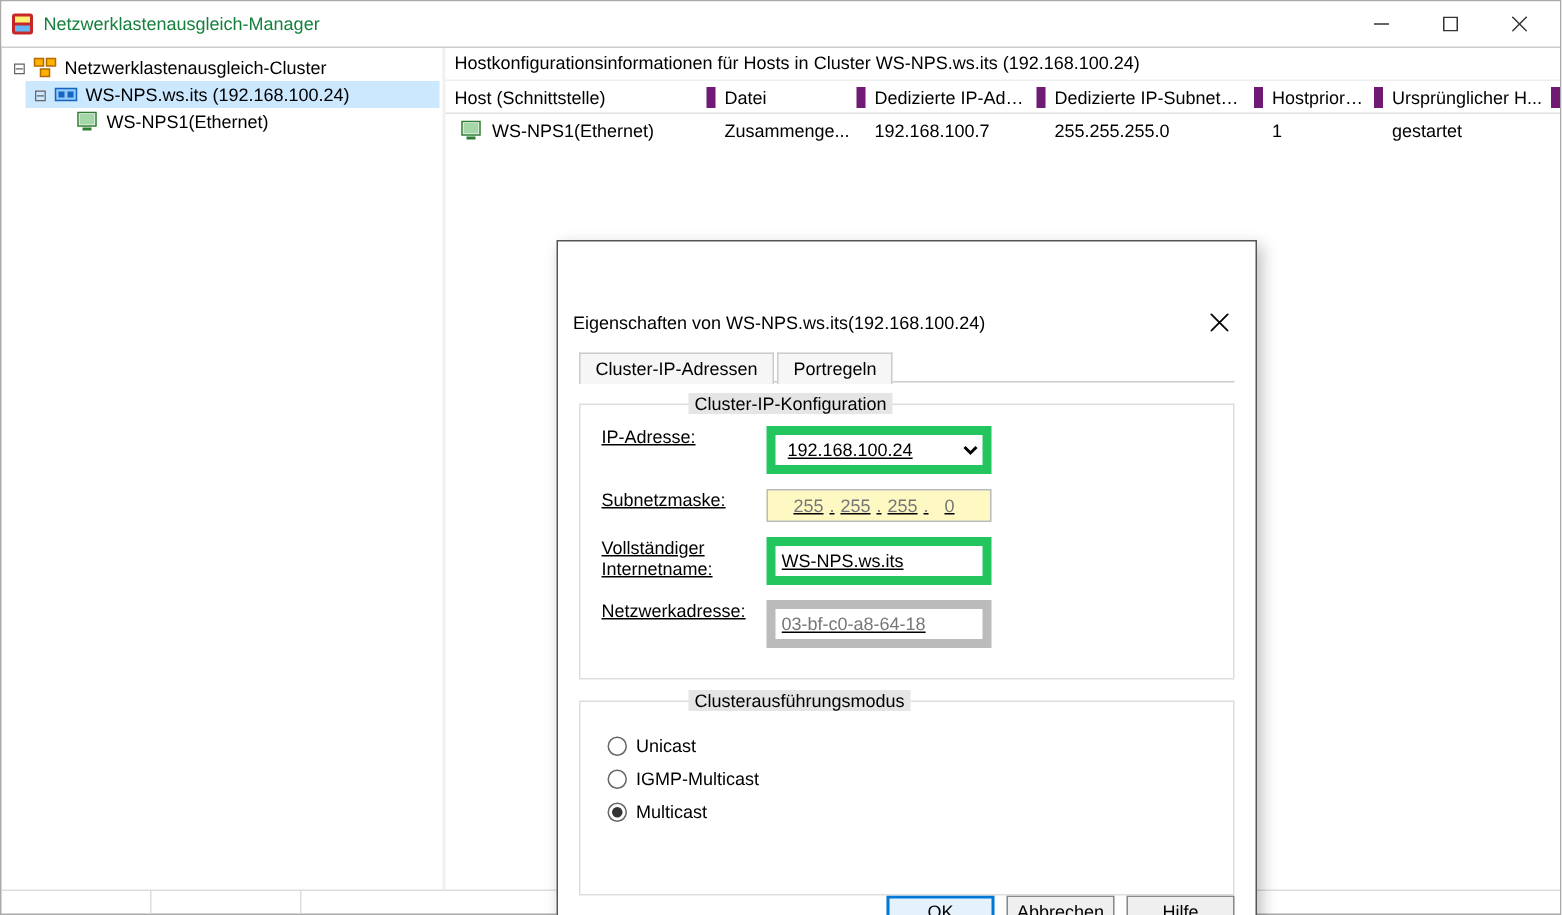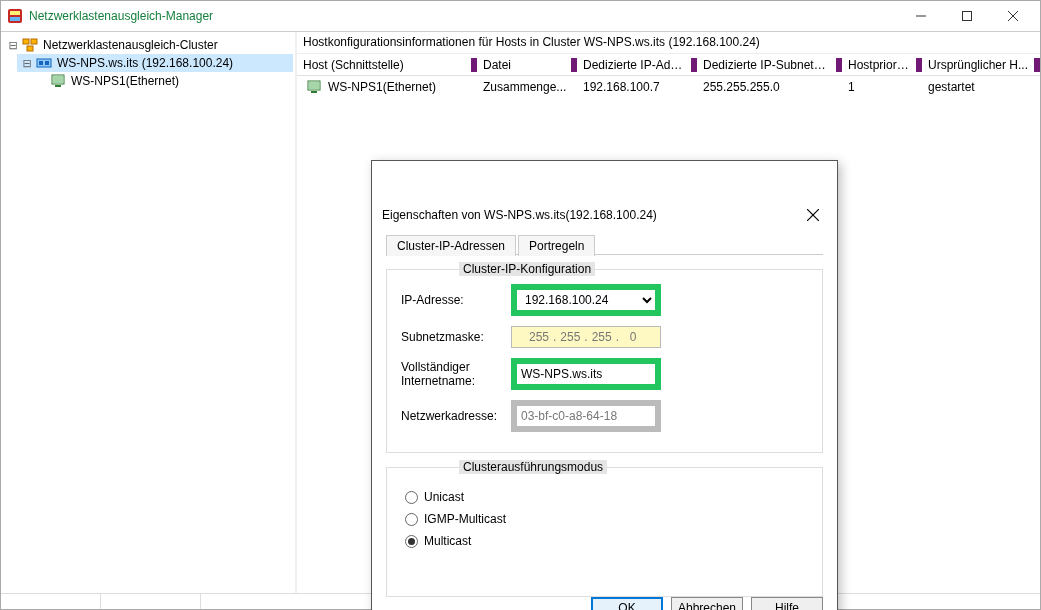--- a/index.html
+++ b/index.html
@@ -38,21 +38,21 @@
 .dlg-title .t { flex: 1; }
 .dlg-close { width: 28px; height: 28px; display: flex; align-items: center; justify-content: center; cursor: pointer; }
 .dlg-body { flex: 1; padding: 4px 14px 0; }
 .tabs { display: flex; border-bottom: 1px solid #ccc; }
 .tab { padding: 4px 10px 3px; border: 1px solid #ccc; border-bottom: none; margin-right: 2px; background: #fff; position: relative; top: 1px; }
 .tab.inactive { background: #f6f6f6; top: 2px; padding-top: 3px; }
 .tab:not(.inactive) { border-bottom: 1px solid #fff; }
 
 .group { border: 1px solid #ddd; margin-top: 14px; padding: 14px 14px 10px; position: relative; }
 .group .legend { position: absolute; top: -8px; left: 24px; background: #e5e5e5; padding: 0 4px; margin-left: 48px; }
-.form-row { display: flex; align-items: center; margin-bottom: 10px; }
+.form-row { display: flex; align-items: flex-start; margin-bottom: 10px; text-decoration: underline; }
 .form-row .lbl { width: 110px; line-height: 14px; }
 .form-row .ctrl { flex: 0 0 150px; }
 input[type=text], select { width: 150px; height: 32px; border: 6px solid #22c55e; padding: 0 4px; background: #fff; }
 input[disabled] { background: #fff; color: #777; border-color: #bbb; }
 select { width: 230px; }
 .subnet { display: flex; align-items: center; border: 1px solid #bbb; height: 22px; width: 150px; background: #fef9c3; color: #777; justify-content: center; gap: 2px; }
 .subnet span { width: 24px; text-align: center; }
 
 .radio-row { display: flex; align-items: center; margin: 8px 0 8px 4px; gap: 6px; }
 .radio { width: 13px; height: 13px; border: 1px solid #666; border-radius: 50%; display: inline-flex; align-items: center; justify-content: center; }

